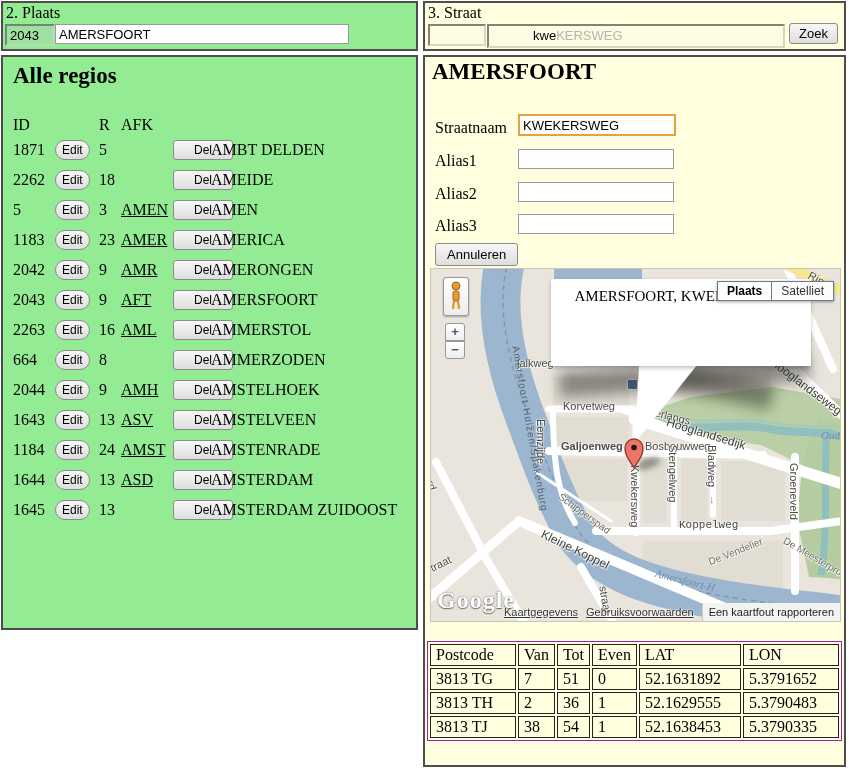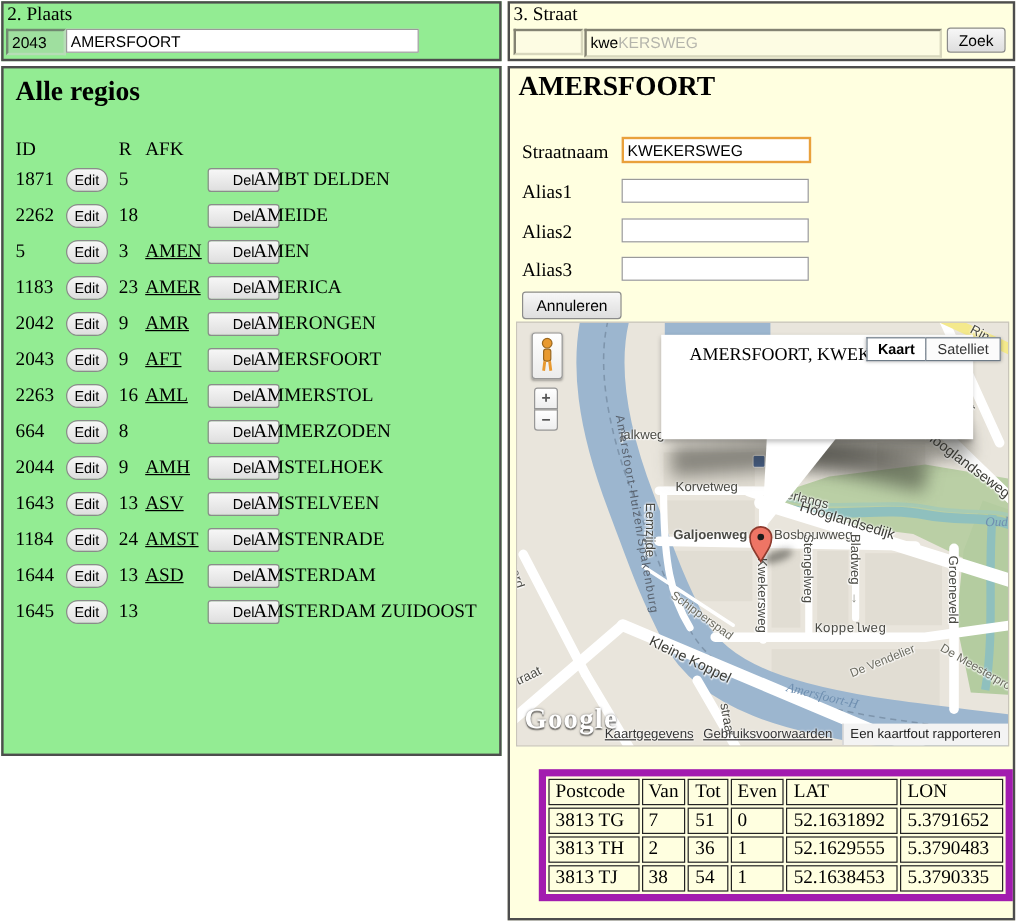--- a/index.html
+++ b/index.html
@@ -8,21 +8,21 @@
   #plaats-box{left:1px;top:1px;width:417px;height:50px;background:#93EC93;}
   #regios-box{left:1px;top:55px;width:417px;height:575px;background:#93EC93;}
   #straat-box{left:423px;top:1px;width:423px;height:50px;background:#FFFFE0;}
   #detail-box{left:423px;top:55px;width:423px;height:712px;background:#FFFFE0;}
   .panel-title{position:absolute;left:3px;top:1px;font-size:16px;color:#000;}
   .tinput{font:13px "Liberation Sans",sans-serif;border:1px solid #9a9a9a;height:16px;padding:1px 3px;position:absolute;box-sizing:content-box;background:#fff;color:#000;}
   #plaats-id{left:2px;top:21px;width:40px;background:#9fdf9f;border:2px inset #b7ddb7;}
   #plaats-name{left:52px;top:21px;width:286px;}
   #straat-code{left:3px;top:21px;width:48px;background:#fdfce3;border:2px inset #d8d7bd;}
   .ghostbox{position:absolute;left:62px;top:21px;width:288px;height:16px;padding:2px 3px;background:#fdfce3;border:2px inset #d8d7bd;font:13px "Liberation Sans",sans-serif;white-space:nowrap;overflow:hidden;}
-  .ghostbox .typed{color:#000;}
+  .ghostbox .typed{color:#000;margin-left:41px;}
   .ghostbox .ghost{color:#b5b5ac;}
   .wbtn{font:12px "Liberation Sans",sans-serif;color:#000;background:linear-gradient(#f7f7f7,#dedede);border:1px solid #8b8b8b;border-radius:3px;padding:2px 7px;cursor:pointer;}
   #zoek-btn{position:absolute;left:364px;top:20px;padding:2px 9px;font-size:13px;}
   
   #regios-title{position:absolute;left:10px;top:6px;font-size:23px;font-weight:bold;}
   .rgrid{display:grid;grid-template-columns:42px 44px 22px 52px 38px auto;align-items:center;}
   #region-header{position:absolute;left:10px;top:58px;right:4px;height:20px;font-size:16px;}
   #region-rows{position:absolute;left:10px;top:78px;right:4px;}
   .rrow{height:30px;font-size:16px;}
   .rrow .ebtn{justify-self:start;padding:2px 6px;border-radius:10px;}
@@ -55,21 +55,21 @@
   #zoom-out{top:72px;border-radius:0 0 3px 3px;}
   #maptype{position:absolute;right:6px;top:12px;z-index:8;display:flex;box-shadow:0 1px 3px rgba(0,0,0,.35);}
   .mtbtn{font:12px "Liberation Sans",sans-serif;background:#fff;border:1px solid #6e7b87;padding:2px 9px;cursor:pointer;}
   #kaart-btn{font-weight:bold;color:#000;border-right:none;}
   #satelliet-btn{color:#333;background:#fbfbfb;}
   #gmap-logo{position:absolute;left:6px;top:318px;z-index:8;font:bold 24px "Liberation Serif",serif;color:#fff;letter-spacing:1px;text-shadow:0 1px 1px rgba(0,0,0,.45),0 0 2px rgba(90,90,90,.8);}
   #attribution{position:absolute;right:0;bottom:0;z-index:8;display:flex;align-items:center;font:11px "Liberation Sans",sans-serif;color:#333;}
   #attribution a{color:#333;margin-right:8px;text-shadow:0 0 2px #fff,0 0 2px #fff;}
   #report-box{background:#f3f3f3;border-left:1px solid #ccc;padding:3px 6px;color:#222;cursor:pointer;}
   
-  #pc-table{position:absolute;left:24px;top:584px;border:6px solid #a21caf;border-spacing:2px;border-collapse:separate;font-size:16px;table-layout:fixed;}
+  #pc-table{position:absolute;left:2px;top:584px;border:1px solid #a21caf;border-spacing:2px;border-collapse:separate;font-size:16px;table-layout:fixed;}
   #pc-table th,#pc-table td{border:1px solid #222;font-weight:normal;text-align:left;padding:1px 5px;white-space:nowrap;overflow:hidden;}
 </style>
 </head>
 <body>
 
 <div class="box" id="plaats-box">
   <span class="panel-title">2. Plaats</span>
   <input class="tinput" id="plaats-id" value="2043" style="">
   <input class="tinput" id="plaats-name" value="AMERSFOORT" style="">
 </div>
@@ -325,21 +325,21 @@
       <svg width="14" height="30" style="margin-top:3px">
         <circle cx="7" cy="5" r="4" fill="#E8992F" stroke="#9a671e" stroke-width="1"></circle>
         <rect x="4" y="10" width="6" height="10" rx="2" fill="#E8992F" stroke="#9a671e" stroke-width="1"></rect>
         <path d="M5,20 L4,28 M9,20 L10,28" stroke="#E8992F" stroke-width="2.4"></path>
       </svg>
     </div>
     <div class="zbtn" id="zoom-in">+</div>
     <div class="zbtn" id="zoom-out">−</div>
 
     <div id="maptype">
-      <div class="mtbtn" id="kaart-btn">Kaart</div>
+      <div class="mtbtn" id="kaart-btn">Plaats</div>
       <div class="mtbtn" id="satelliet-btn">Satelliet</div>
     </div>
 
     <div id="gmap-logo">Google</div>
 
     <div id="attribution">
       <a href="#">Kaartgegevens</a>
       <a href="#">Gebruiksvoorwaarden</a>
       <span id="report-box">Een kaartfout rapporteren</span>
     </div>

